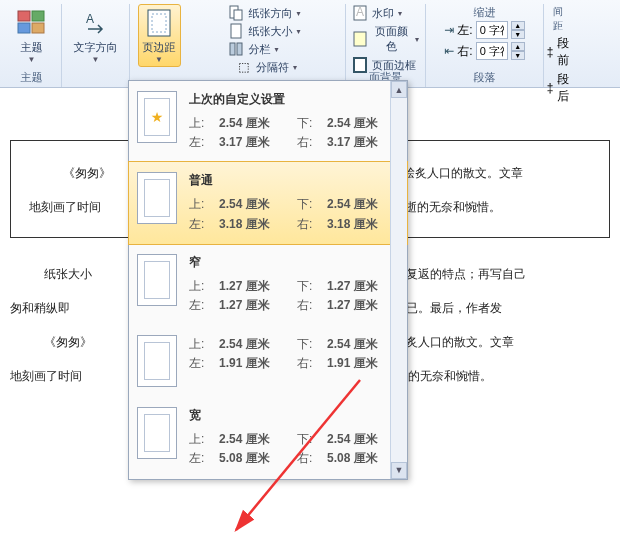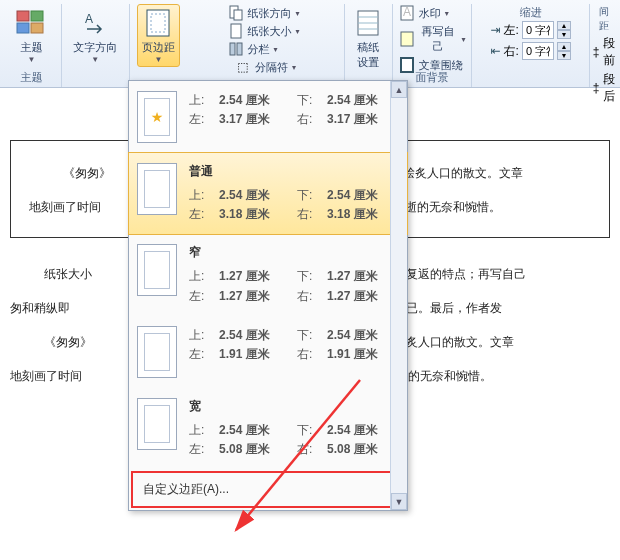--- a/index.html
+++ b/index.html
@@ -130,63 +130,49 @@
           <span class="tri">▾</span>
         </div>
       <div class="small-row">
           <div class="ic">b-</div>
           <div class="lbl">断字</div>
           <span class="tri">▾</span>
         </div>
     </div>
   </div>
 
-  <div class="grp" style="width:48px">
-    <div class="big-btn">
-      <div class="ic">
-          <svg width="26" height="28">
-            <rect x="3" y="2" width="20" height="24" fill="#fff" stroke="#567"></rect>
-            <line x1="3" y1="8" x2="23" y2="8" stroke="#9bc"></line>
-            <line x1="3" y1="14" x2="23" y2="14" stroke="#9bc"></line>
-            <line x1="3" y1="20" x2="23" y2="20" stroke="#9bc"></line>
-          </svg>
-        </div>
-      <div class="lbl" style="white-space:pre">稿纸
-设置</div>
-    </div>
-  </div>
 
   <div class="grp" style="width:80px">
     <div class="stacked">
       <div class="small-row">
           <div class="ic">
             <svg width="16" height="16">
               <rect x="2" y="1" width="12" height="14" fill="#fff" stroke="#567"></rect>
               <text x="4" y="11" font-size="8" fill="#bbb">A</text>
             </svg>
           </div>
           <div class="lbl">水印</div>
           <span class="tri">▾</span>
         </div>
       <div class="small-row">
           <div class="ic">
             <svg width="16" height="16">
               <rect x="2" y="1" width="12" height="14" fill="#ffc" stroke="#567"></rect>
             </svg>
           </div>
-          <div class="lbl">再写自己</div>
+          <div class="lbl">页面颜色</div>
           <span class="tri">▾</span>
         </div>
       <div class="small-row">
           <div class="ic">
             <svg width="16" height="16">
               <rect x="2" y="1" width="12" height="14" fill="#fff" stroke="#356" stroke-width="2"></rect>
             </svg>
           </div>
-          <div class="lbl">文章围绕</div>
+          <div class="lbl">页面边框</div>
         </div>
     </div>
     <div class="grp-title">面背景</div>
   </div>
 
   <div class="grp" style="width:118px">
     <div style="text-align:center;color:#4a607f;font-size:11px;padding:1px 10px">缩进</div>
     <div class="spin">
       <span style="color:#356">⇥</span>
         <span>左:</span>
@@ -198,20 +184,21 @@
     </div>
     <div class="spin" style="margin-top:3px">
       <span style="color:#356">⇤</span>
         <span>右:</span>
       <input value="0 字符" style="">
       <div class="spin-btns">
           <div>▲</div>
           <div>▼</div>
         </div>
     </div>
+    <div class="grp-title">段落</div>
   </div>
 
   <div class="grp" style="width:28px;border-right:0">
     <div style="text-align:center;color:#4a607f;font-size:10px;padding:1px 0">间距</div>
     <div class="small-row">
         <span>‡</span>
         <span>段前</span>
       </div>
     <div class="small-row">
         <span>‡</span>
@@ -229,20 +216,21 @@
   <p><span>匆和稍纵即</span><span style="display:inline-block;width:300px"></span><span>叹息不已。最后，作者发</span></p>
   <p>　　<span>《匆匆》</span><span style="display:inline-block;width:290px"></span><span>篇脍炙人口的散文。文章</span></p>
   <p><span>地刻画了时间</span><span style="display:inline-block;width:290px"></span><span>光流逝的无奈和惋惜。</span></p>
 </div>
 
 <div class="dropdown">
   <div id="dd-list">
       <div class="dd-item">
         <div class="dd-thumb star"></div>
         <div class="dd-info">
+          <div class="dd-title">上次的自定义设置</div>
           <div class="dd-row">
             <span>上:</span>
             <span class="v">2.54 厘米</span>
             <span>下:</span>
             <span class="v">2.54 厘米</span>
           </div>
           <div class="dd-row">
             <span>左:</span>
             <span class="v">3.17 厘米</span>
             <span>右:</span>
@@ -315,21 +303,20 @@
           </div>
           <div class="dd-row">
             <span>左:</span>
             <span class="v">5.08 厘米</span>
             <span>右:</span>
             <span class="v">5.08 厘米</span>
           </div>
         </div>
       </div>
     </div>
-  <div class="dd-custom">自定义边距(A)...</div>
   <div class="dd-scroll">
     <div class="arr">▲</div>
     <div class="arr">▼</div>
   </div>
 </div>
 
 <svg class="arrow-line" style="top:0;left:0" width="620" height="560">
   <defs>
       <marker id="ah" markerWidth="10" markerHeight="10" refX="8" refY="3" orient="auto">
         <path d="M0,0 L0,6 L9,3 z" fill="#e33"></path>

